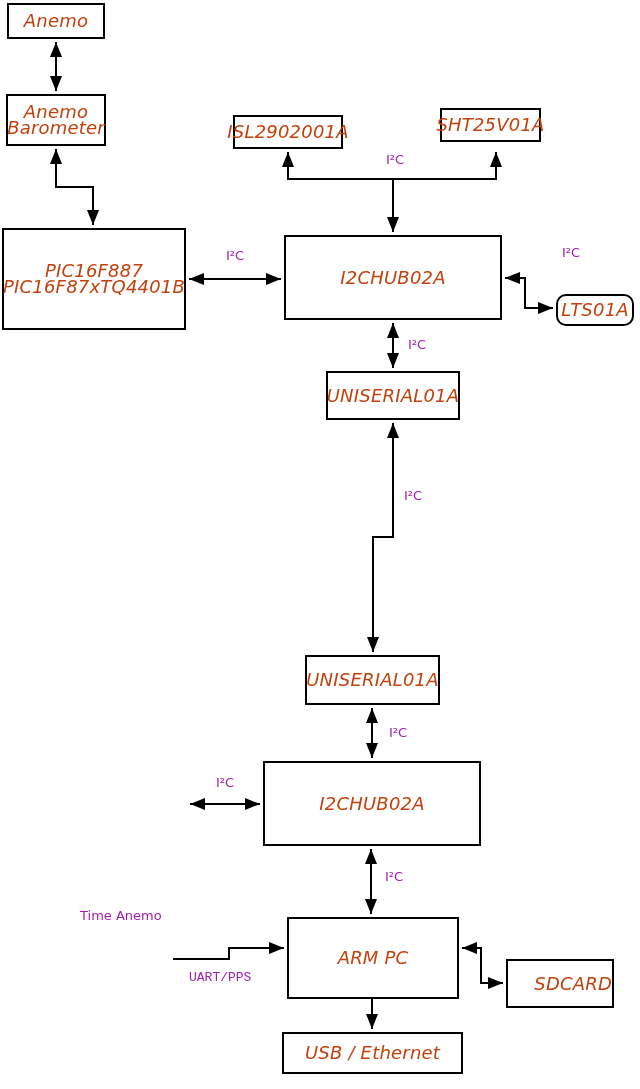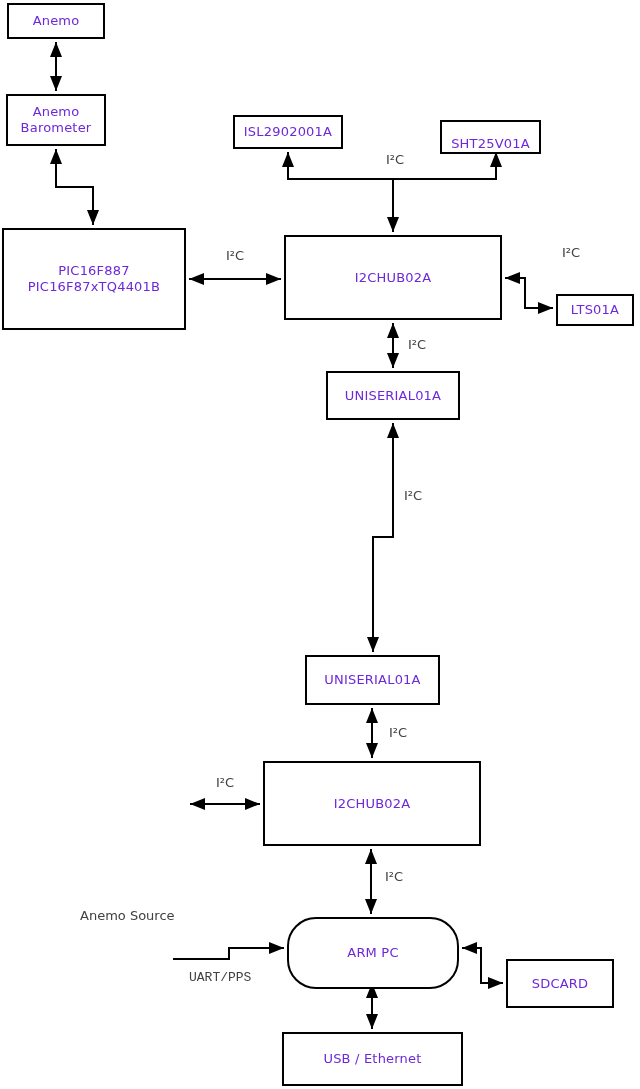--- a/index.html
+++ b/index.html
@@ -20,33 +20,34 @@
     left: 0;
     top: 0;
     width: 640px;
     height: 1089px;
   }
   .node {
     position: absolute;
     box-sizing: border-box;
     border: 2px solid #000000;
     background: #ffffff;
-    color: #6d28d9;
+    color: #c2410c;
     display: flex;
     flex-direction: column;
     align-items: center;
     justify-content: center;
     text-align: center;
-    font-size: 13px;
+    font-size: 18px;
     line-height: 16px;
     letter-spacing: 0.2px;
+    font-style: italic;
   }
   .edge-label {
     position: absolute;
-    color: #404040;
+    color: #a21caf;
     font-size: 13px;
     line-height: 14px;
     white-space: nowrap;
     background: transparent;
   }
 </style>
 </head>
 <body>
 
 <div class="canvas">
@@ -123,71 +124,71 @@
 
   <div class="node" style="left:2px; top:228px; width:184px; height:102px;align-items:center;">
     <span>PIC16F887</span>
     <span>PIC16F87xTQ4401B</span>
   </div>
 
   <div class="node" style="left:233px; top:115px; width:110px; height:34px;">
     <span>ISL2902001A</span>
   </div>
 
-  <div class="node" style="left:440px; top:120px; width:101px; height:34px;justify-content:flex-end;">
+  <div class="node" style="left:440px; top:108px; width:101px; height:34px;">
     <span>SHT25V01A</span>
   </div>
 
   <div class="node" style="left:284px; top:235px; width:218px; height:85px;">
     <span>I2CHUB02A</span>
   </div>
 
-  <div class="node" style="left:556px; top:294px; width:78px; height:32px;">
+  <div class="node" style="left:556px; top:294px; width:78px; height:32px;border-radius:10px;">
     <span>LTS01A</span>
   </div>
 
   <div class="node" style="left:326px; top:371px; width:134px; height:49px;">
     <span>UNISERIAL01A</span>
   </div>
 
   <div class="node" style="left:305px; top:655px; width:135px; height:50px;">
     <span>UNISERIAL01A</span>
   </div>
 
   <div class="node" style="left:263px; top:761px; width:218px; height:85px;">
     <span>I2CHUB02A</span>
   </div>
 
 
 
-  <div class="node" style="left:287px; top:917px; width:172px; height:72px;border-radius:29px;">
+  <div class="node" style="left:287px; top:917px; width:172px; height:82px;">
     <span>ARM PC</span>
   </div>
 
-  <div class="node" style="left:506px; top:959px; width:108px; height:49px;">
+  <div class="node" style="left:506px; top:959px; width:108px; height:49px;align-items:flex-end;">
     <span>SDCARD</span>
   </div>
 
-  <div class="node" style="left:282px; top:1032px; width:181px; height:54px;">
+  <div class="node" style="left:282px; top:1032px; width:181px; height:42px;">
     <span>USB / Ethernet</span>
   </div>
 
   <span class="edge-label" style="left:386px; top:153px;">I²C</span>
 
   <span class="edge-label" style="left:226px; top:249px;">I²C</span>
 
   <span class="edge-label" style="left:562px; top:246px;">I²C</span>
 
   <span class="edge-label" style="left:408px; top:338px;">I²C</span>
 
   <span class="edge-label" style="left:404px; top:489px;">I²C</span>
 
   <span class="edge-label" style="left:389px; top:726px;">I²C</span>
 
   <span class="edge-label" style="left:216px; top:776px;">I²C</span>
 
   <span class="edge-label" style="left:385px; top:870px;">I²C</span>
 
-  <span class="edge-label" style="left:80px; top:909px;">Anemo Source</span>
+  <span class="edge-label" style="left:80px; top:909px;">Time Anemo</span>
 
   <span class="edge-label" style="left:189px; top:971px;font-family:Liberation Mono, monospace;">UART/PPS</span>
 
 </div>
 
 </body></html>

